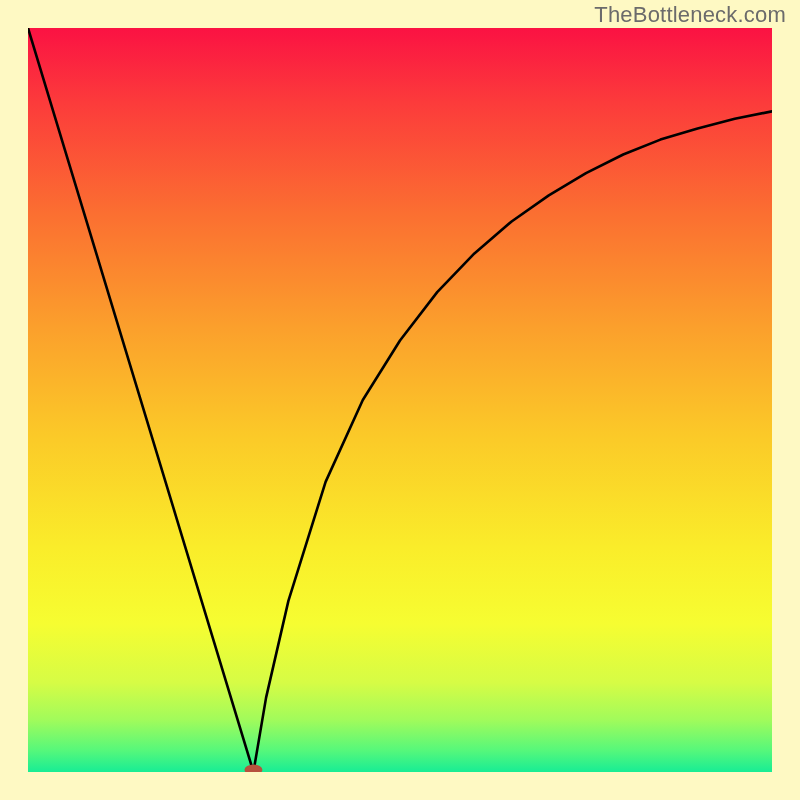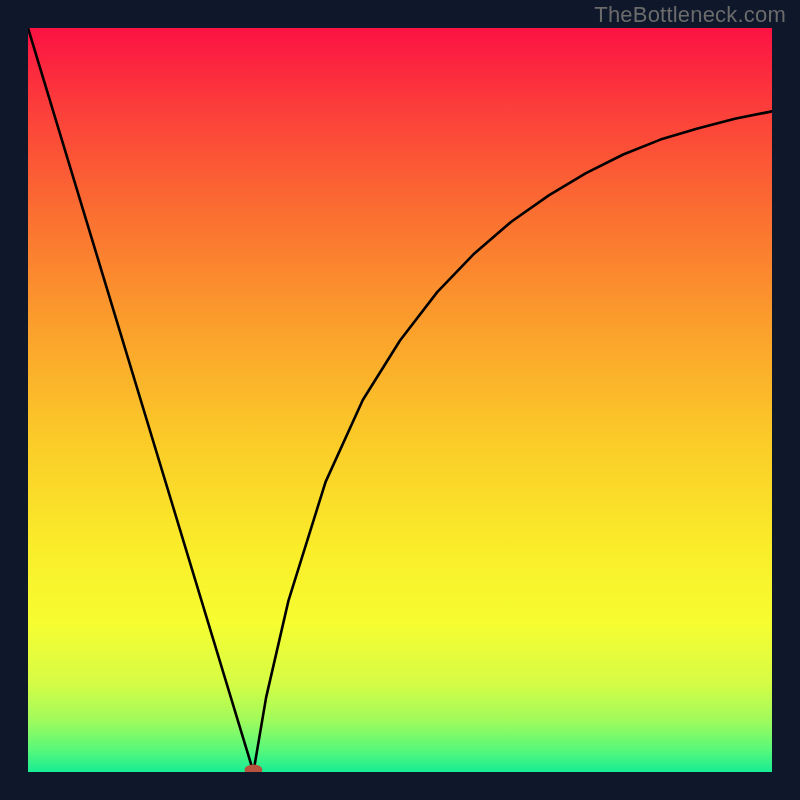--- a/index.html
+++ b/index.html
@@ -8,21 +8,21 @@
     width: 800px;
     height: 800px;
     background: #000;
     overflow: hidden;
     font-family: Arial, Helvetica, sans-serif;
   }
   .frame {
     position: relative;
     width: 800px;
     height: 800px;
-    background: #0f172a;
+    background: #fef9c3;
   }
   .watermark {
     position: absolute;
     top: 2px;
     right: 14px;
     color: #6b6b6b;
     font-size: 22px;
     letter-spacing: 0.2px;
     font-weight: 400;
     z-index: 10;

